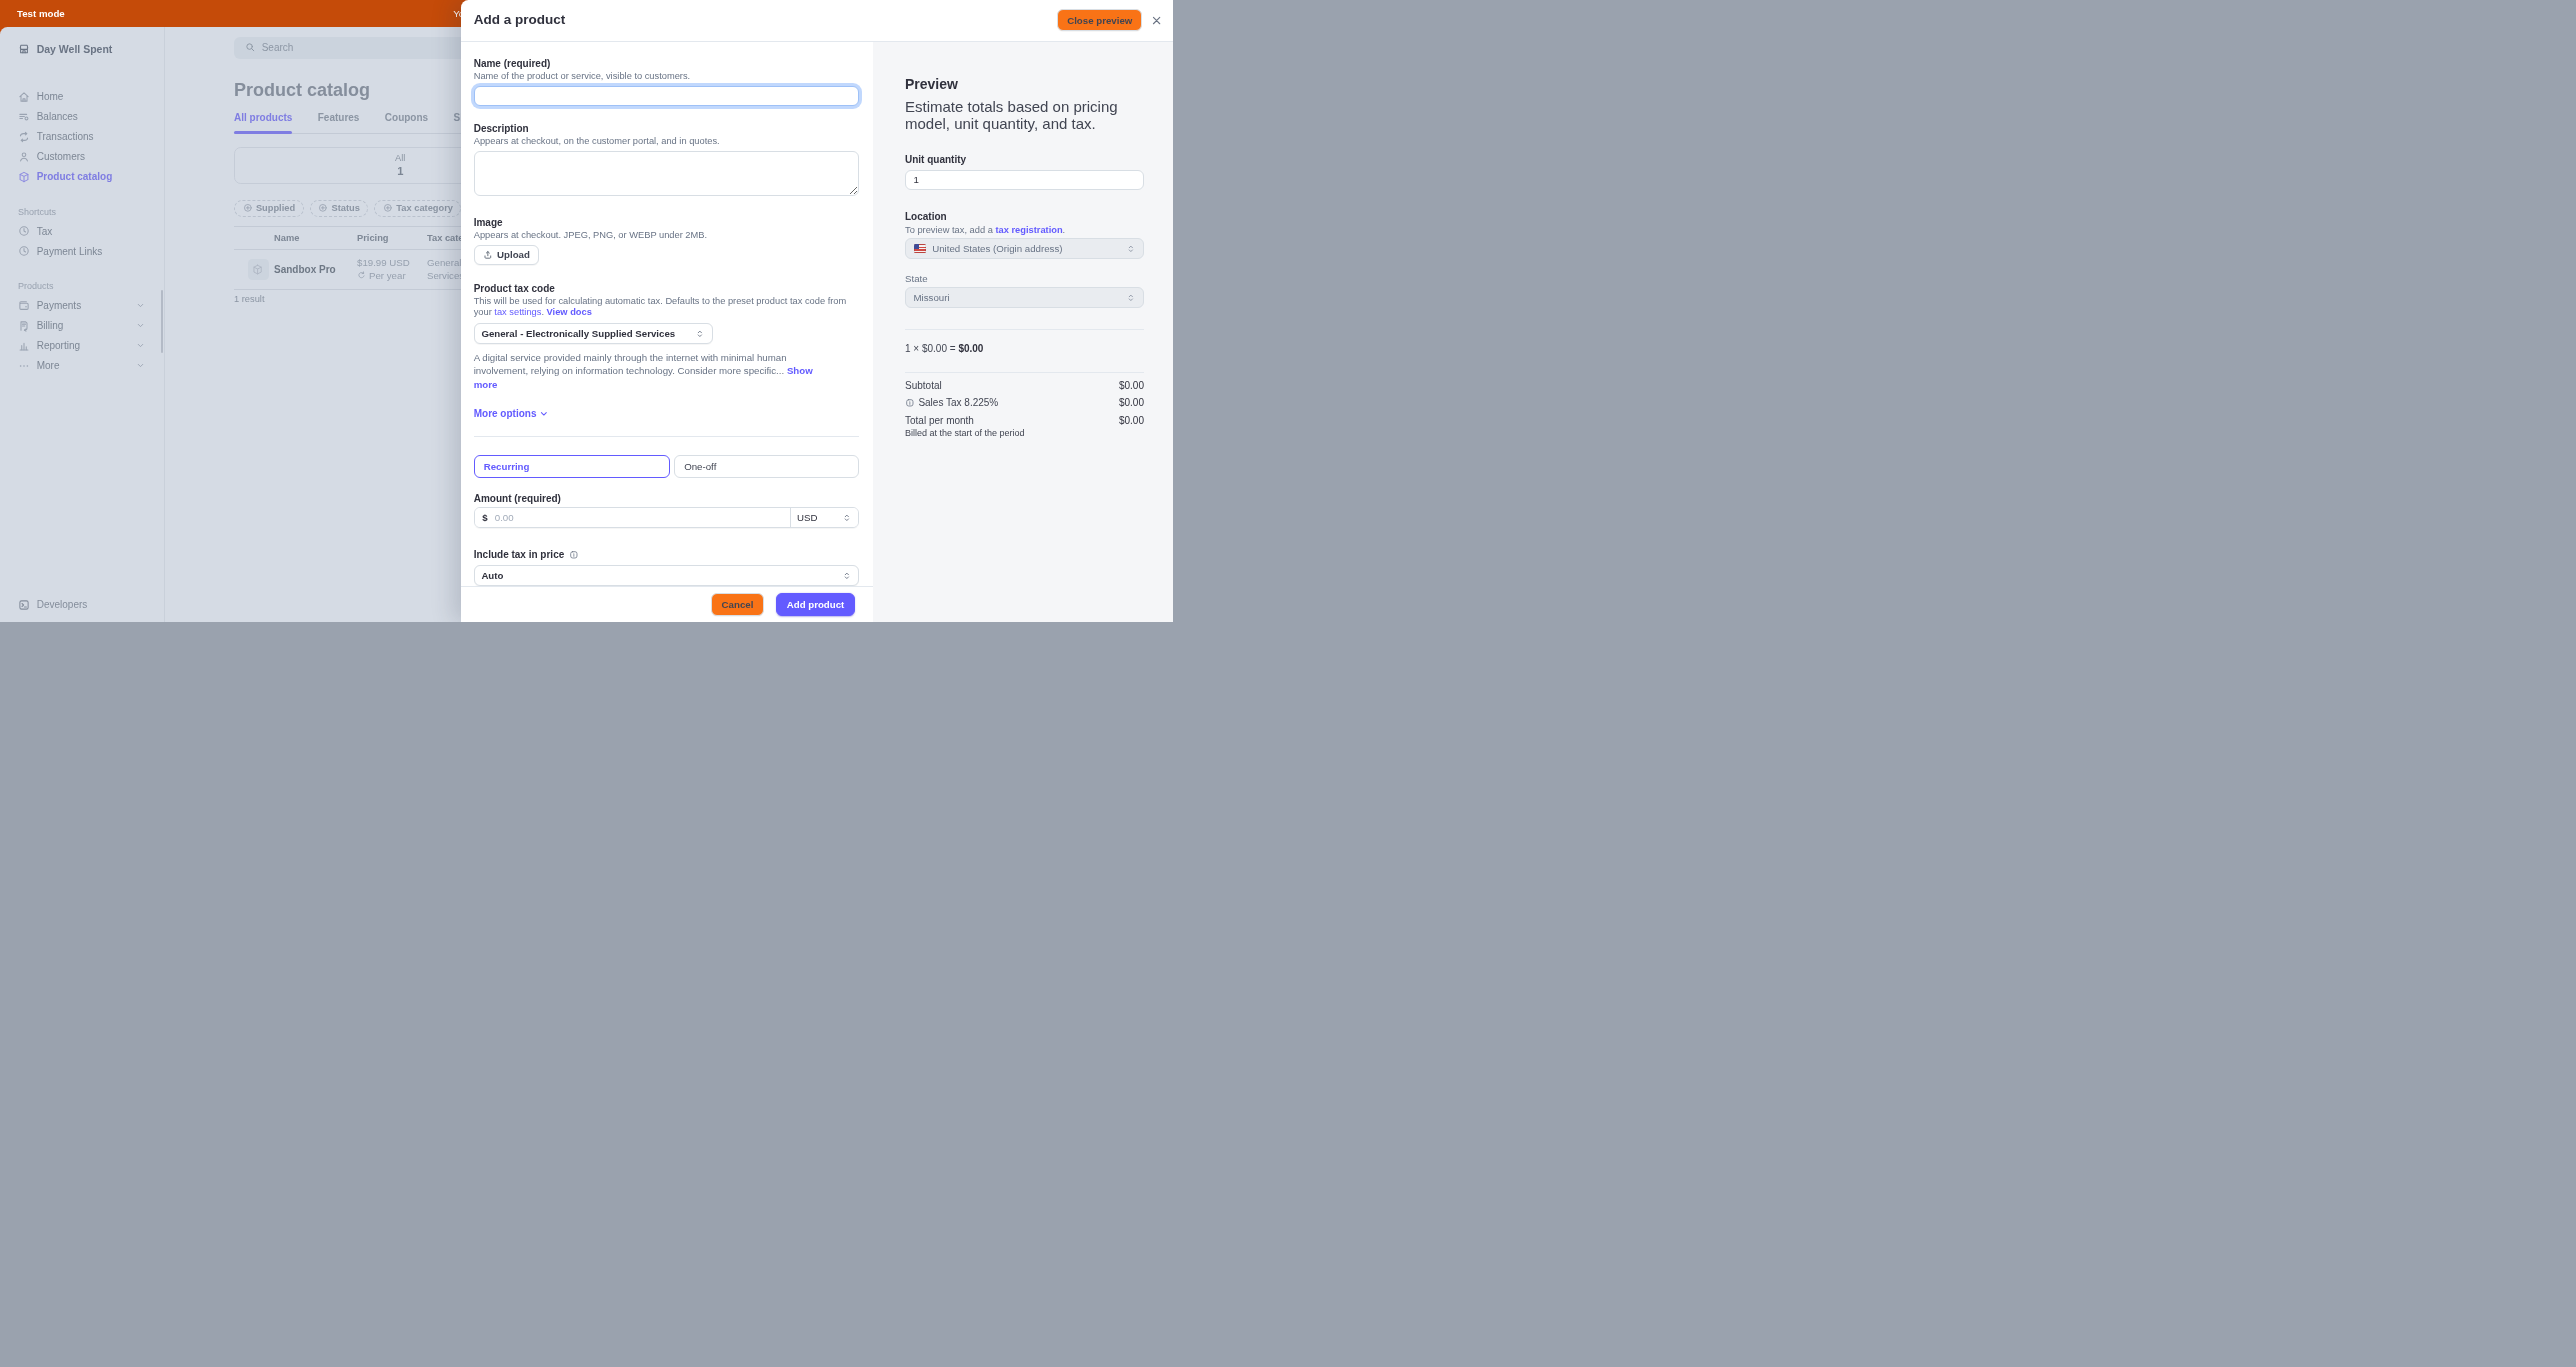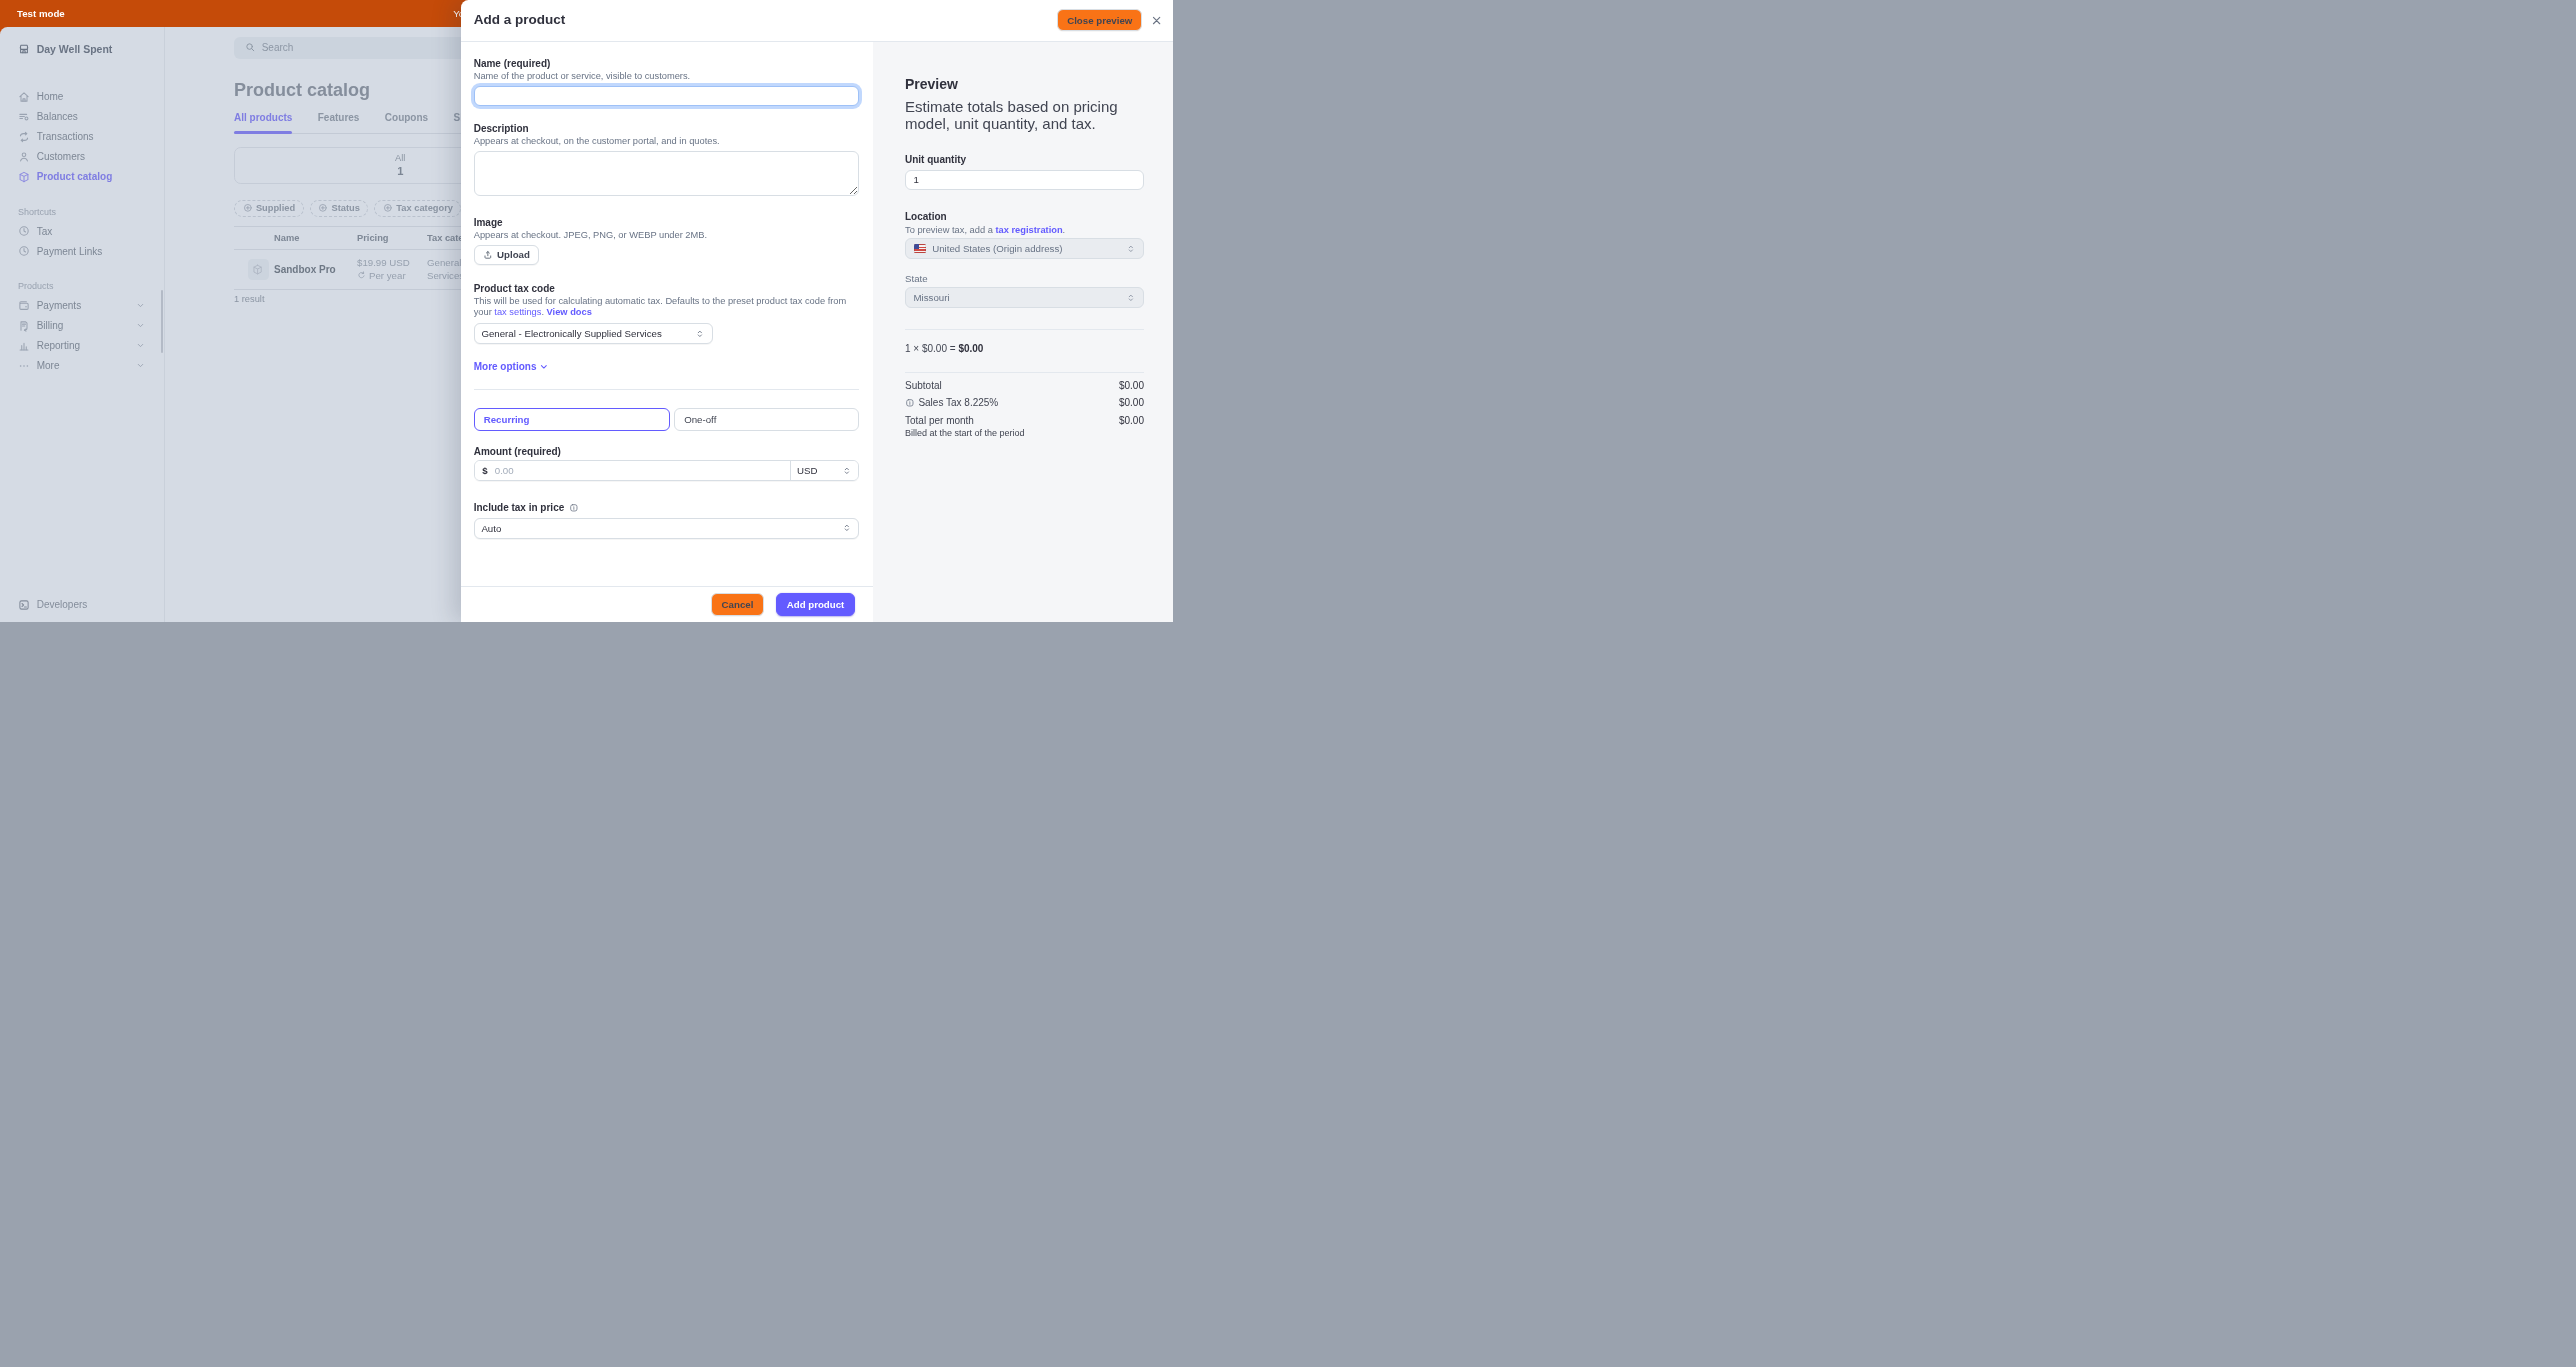--- a/index.html
+++ b/index.html
@@ -91,21 +91,21 @@
   .input.focused{border-color:#9ec1f7;box-shadow:0 0 0 3px rgba(118,169,250,.45);}
   .input::placeholder,.amt-input::placeholder{color:#a3acba;}
   .textarea{width:100%;height:45px;border:0.7px solid #d8dee4;border-radius:6px;margin-top:3.7px;resize:vertical;
     font-family:"Liberation Sans",sans-serif;font-size:9.7px;padding:4.5px 7.5px;outline:none;}
   .btn-upload{margin-top:3.7px;height:20px;padding:0 8.2px;gap:4.5px;border:0.7px solid #d8dee4;background:#fff;
     color:#414552;box-shadow:0 0.7px 0.7px rgba(0,0,0,.04);}
   .btn-upload .ic{color:#5b6472;}
   .link{color:#635bff;cursor:pointer;}
   .link.b{font-weight:700;}
   .select{height:21px;border:0.7px solid #d8dee4;border-radius:6px;background:#fff;display:flex;align-items:center;
-    padding:0 6.7px;font-size:9.7px;color:#30313d;box-shadow:0 0.7px 0.7px rgba(0,0,0,.04);cursor:pointer;}
+    padding:0 6.7px;font-size:9.7px;color:#30313d;box-shadow:0 0.7px 0.7px rgba(0,0,0,.04);cursor:pointer;font-weight:bold;}
   .select .ud{margin-left:auto;color:#6a7383;}
   .tax-select{width:239px;margin-top:4.5px;}
   .tax-desc{margin-top:6.7px;color:#687385;font-size:9.7px;line-height:13.5px;width:352px;}
   .more-opts{margin-top:17px;color:#635bff;font-size:10px;font-weight:700;display:flex;align-items:center;gap:3px;cursor:pointer;}
   .hr{border:none;border-top:0.7px solid #e3e8ee;margin:16.5px 0 0;}
   .seg-row{display:flex;gap:4.5px;margin-top:18px;}
   .seg{height:23px;border-radius:6px;display:flex;align-items:center;padding:0 9px;font-size:9.7px;cursor:pointer;}
   .seg.on{flex:0 0 196px;border:1.5px solid #635bff;color:#635bff;font-weight:600;}
   .seg.off{flex:1;border:0.7px solid #d8dee4;color:#414552;}
   .amount-label{margin-top:15px;}
@@ -408,20 +408,21 @@
         </button>
 
         <div class="f-label" style="margin-top:18px;">Product tax code</div>
         <div class="f-helper" style="width:374px;"><span>This will be used for calculating automatic tax. Defaults to the preset product tax code from your </span><span class="link">tax settings</span><span>. </span><span class="link b">View docs</span></div>
         <div class="select tax-select">
           <span>General - Electronically Supplied Services</span>
           <svg class="ic ud" width="9.7" height="9.7" viewBox="0 0 16 16" fill="none" stroke="currentColor" stroke-width="1.5" stroke-linecap="round" stroke-linejoin="round">
               <path d="M5.3 6.2L8 3.5l2.7 2.7M5.3 9.8L8 12.5l2.7-2.7"></path>
             </svg>
         </div>
+        <div class="tax-desc"><span>A digital service provided mainly through the internet with minimal human involvement, relying on information technology. Consider more specific... </span><span class="link b">Show more</span></div>
 
         <div class="more-opts">
           <span>More options</span>
           <svg class="ic" width="9.7" height="9.7" viewBox="0 0 16 16" fill="none" stroke="currentColor" stroke-width="1.7" stroke-linecap="round" stroke-linejoin="round">
               <path d="M4 6l4 4 4-4"></path>
             </svg>
         </div>
 
         <hr class="hr">
 

